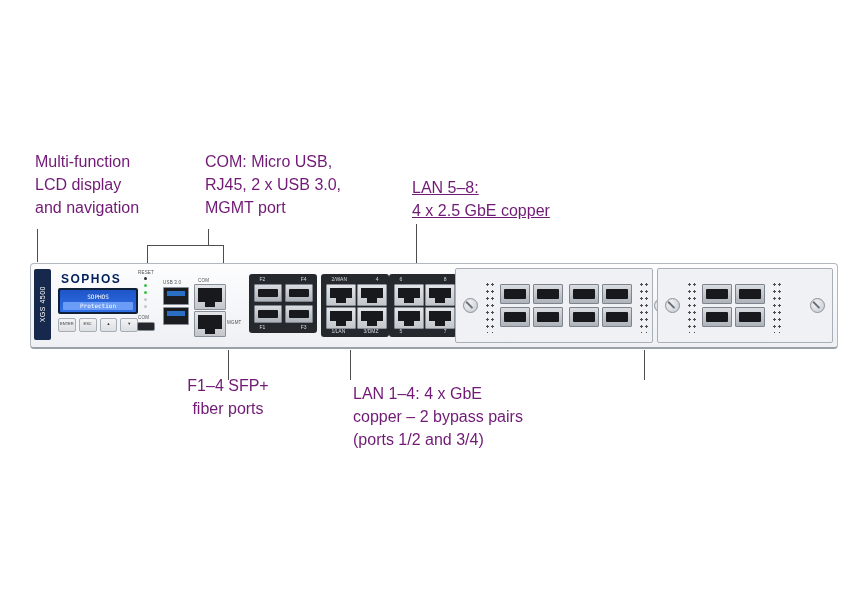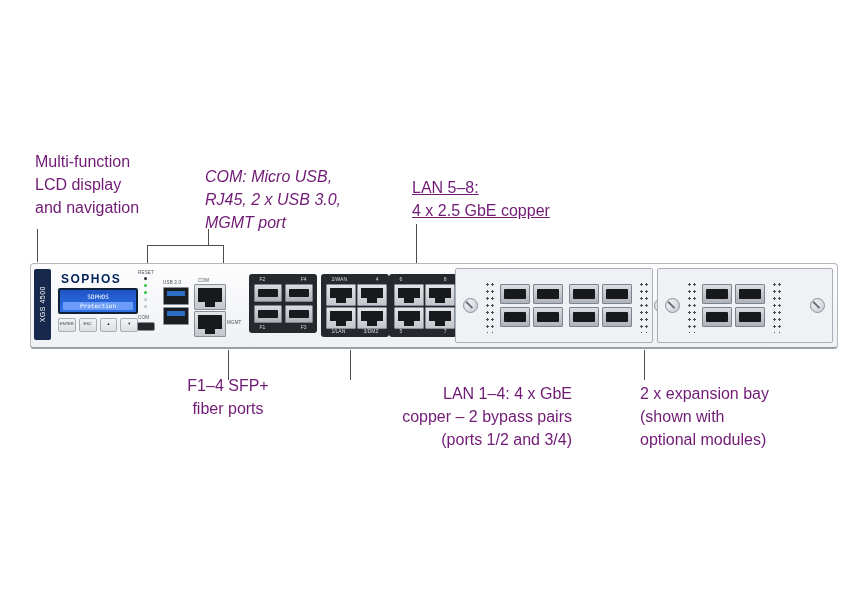--- a/index.html
+++ b/index.html
@@ -90,33 +90,30 @@
   .spacer{flex:1;}
 </style>
 </head>
 <body>
 
 <div class="canvas">
 
   <div class="note" style="left:35px;top:150px;width:180px;">Multi-function
 LCD display
 and navigation</div>
-  <div class="note" style="left:205px;top:165px;width:200px;font-style:italic;">COM: Micro USB,
+  <div class="note" style="left:205px;top:150px;width:200px;">COM: Micro USB,
 RJ45, 2 x USB 3.0,
 MGMT port</div>
   <div class="note" style="left:412px;top:176px;width:210px;text-decoration:underline;">LAN 5–8:
 4 x 2.5 GbE copper</div>
   <div class="note center" style="left:168px;top:374px;width:120px;">F1–4 SFP+
 fiber ports</div>
-  <div class="note" style="left:332px;top:382px;width:240px;text-align:right;">LAN 1–4: 4 x GbE
+  <div class="note" style="left:353px;top:382px;width:240px;">LAN 1–4: 4 x GbE
 copper – 2 bypass pairs
 (ports 1/2 and 3/4)</div>
-  <div class="note" style="left:640px;top:382px;width:200px;">2 x expansion bay
-(shown with
-optional modules)</div>
 
   <div class="line vline" style="left:37px;top:229px;height:33px;"></div>
   <div class="line vline" style="left:208px;top:229px;height:16px;"></div>
   <div class="line hline" style="left:147px;top:245px;width:77px;"></div>
   <div class="line vline" style="left:147px;top:245px;height:18px;"></div>
   <div class="line vline" style="left:223px;top:245px;height:18px;"></div>
   <div class="line vline" style="left:416px;top:224px;height:55px;"></div>
   <div class="line vline" style="left:228px;top:350px;height:30px;"></div>
   <div class="line vline" style="left:350px;top:350px;height:30px;"></div>
   <div class="line vline" style="left:644px;top:350px;height:30px;"></div>

